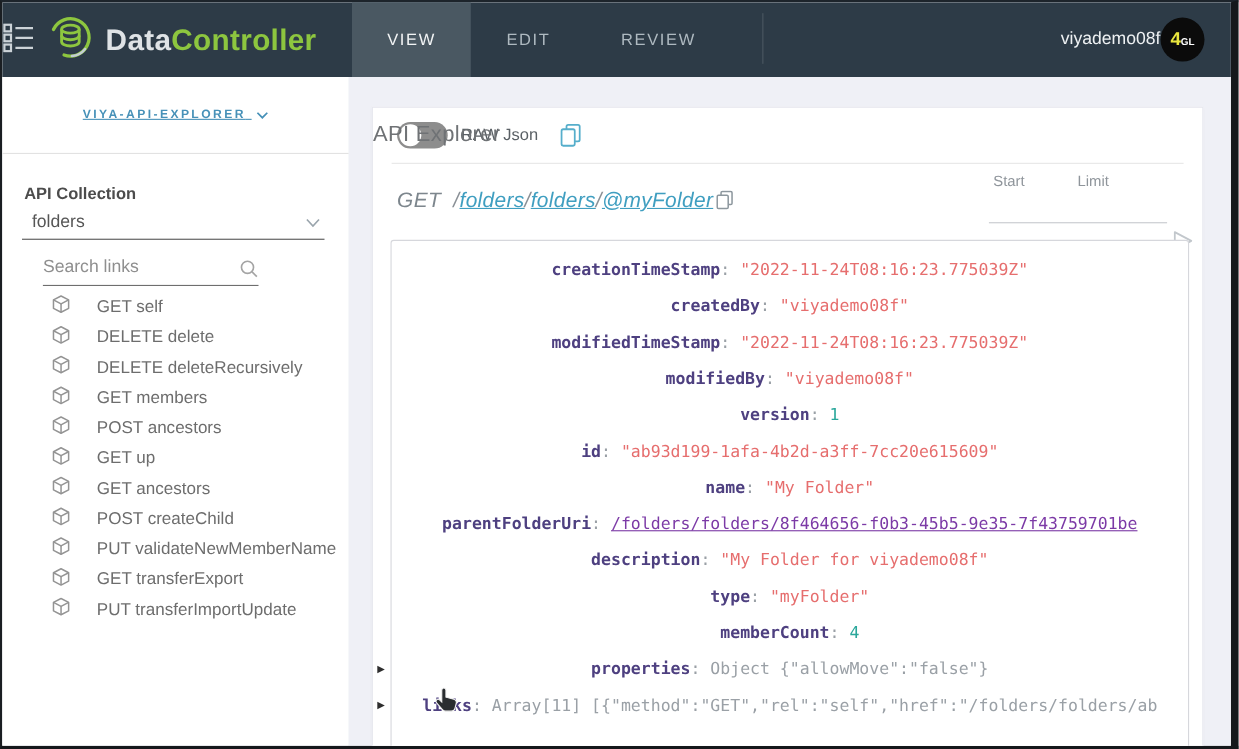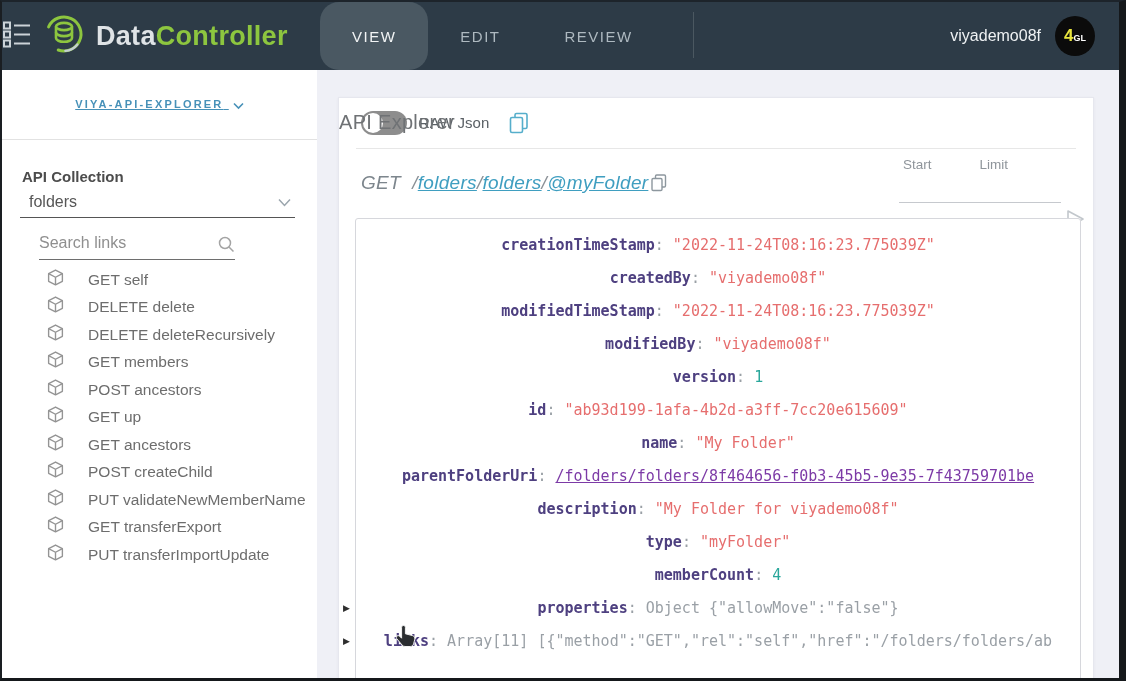--- a/index.html
+++ b/index.html
@@ -12,23 +12,23 @@
   }
 
   
   .header { position:absolute; left:0; top:0; right:0; height:68px; background:#2d3b47; display:flex; align-items:stretch; }
   .brand-zone { display:flex; align-items:center; width:318px; gap:10px; }
   .brand-text { font-size:27px; font-weight:700; letter-spacing:.3px; white-space:nowrap; }
   .brand-text .b1 { color:#dfe3e6; }
   .brand-text .b2 { color:#8dc63f; }
   .tabs { display:flex; align-items:stretch; }
   .tab { display:flex; align-items:center; justify-content:center; padding:0 32px; font-size:15px; letter-spacing:1.5px; color:#aeb9c0; cursor:pointer; }
-  .tab.active { background:#4a5862; color:#f2f4f5;border-radius:19px; }
+  .tab.active { background:#4a5862; color:#f2f4f5; }
   .hdr-sep { width:1px; background:#4b5861; margin:10px 0 12px 28px; }
-  .user-zone { margin-left:auto; display:flex; align-items:center; gap:14px; padding-right:24px; }
+  .user-zone { margin-left:auto; display:flex; align-items:center; padding-right:24px; }
   .user-name { color:#eef1f3; font-size:16px; }
   .badge { width:40px; height:40px; border-radius:50%; background:#0b0b0b; display:flex; align-items:center; justify-content:center; }
   .badge .num { color:#e8e53e; font-weight:700; font-size:17px; }
   .badge .suf { color:#ffffff; font-size:9px; font-weight:700; margin-top:4px; }
 
   
   .sidebar { position:absolute; left:0; top:68px; width:315px; bottom:0; background:#ffffff; }
   .app-selector { position:absolute; top:28px; left:0; right:0; text-align:center; font-size:11px; letter-spacing:2.2px; color:#4791b8; font-weight:700; cursor:pointer;text-decoration:underline; }
   .app-selector svg { vertical-align:-2px; margin-left:4px; }
   .side-divider { position:absolute; top:69px; left:0; right:0; height:1px; background:#e2e2e2; }

